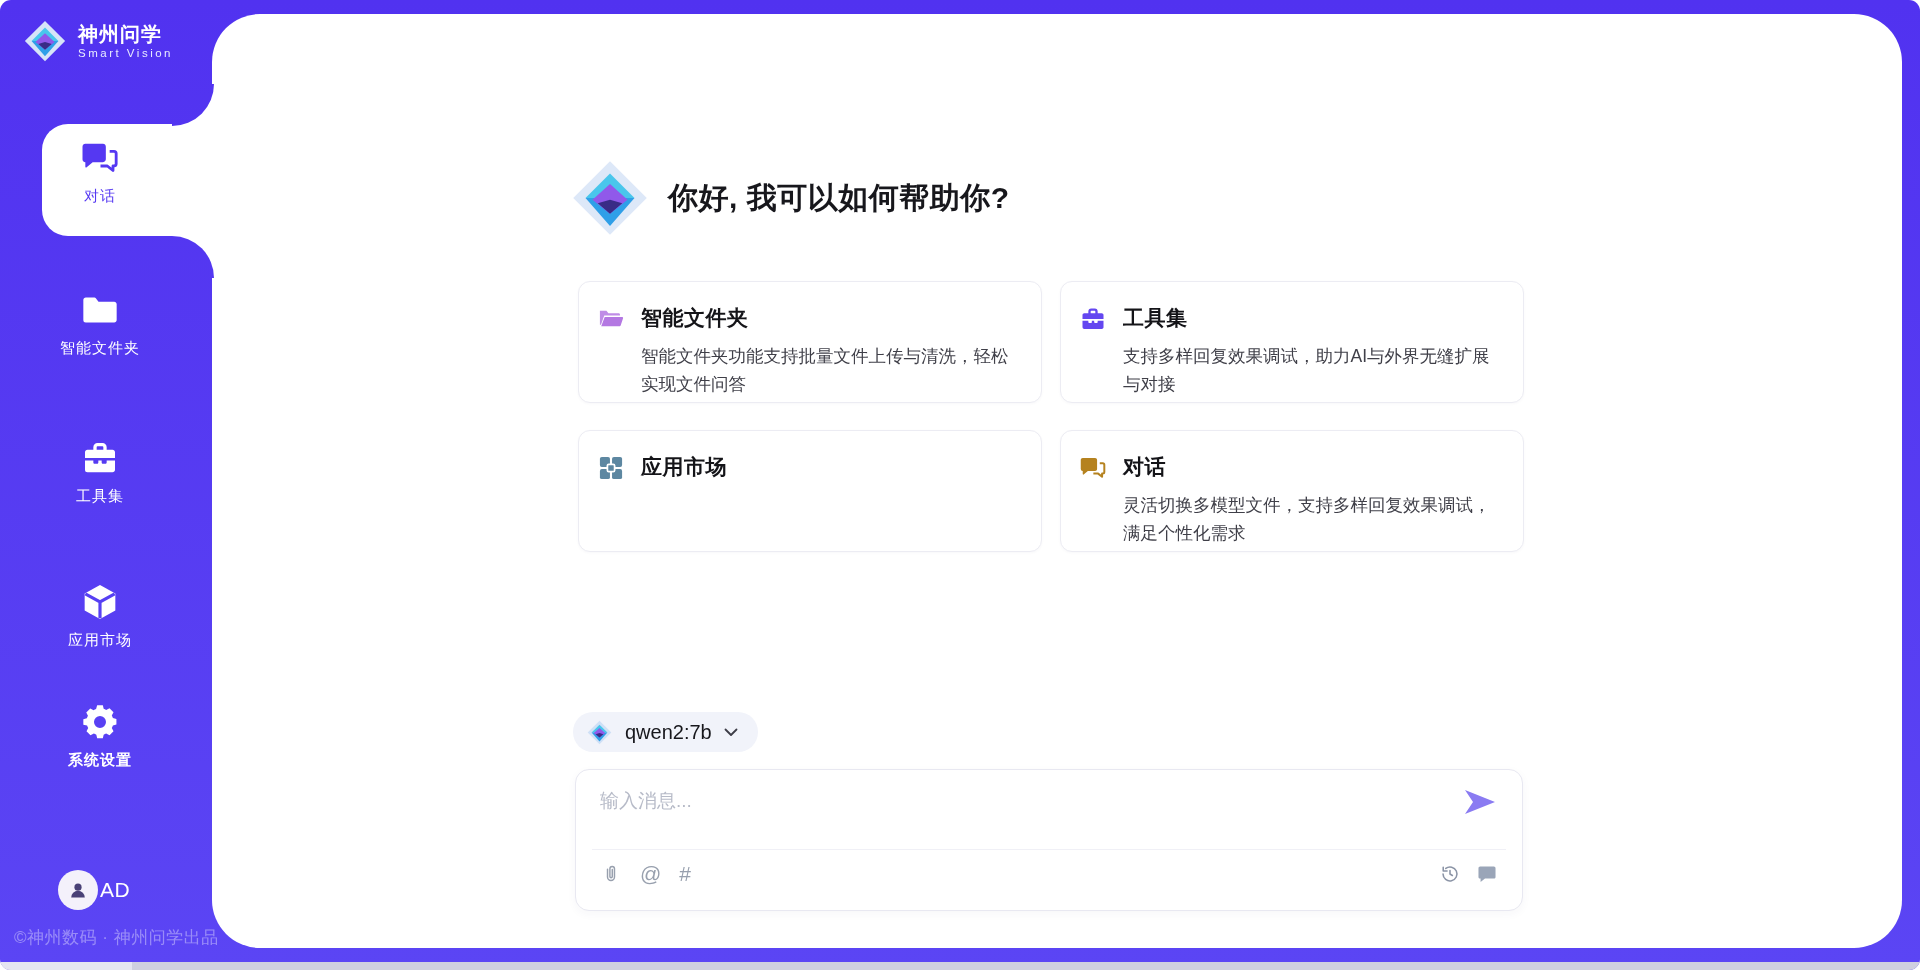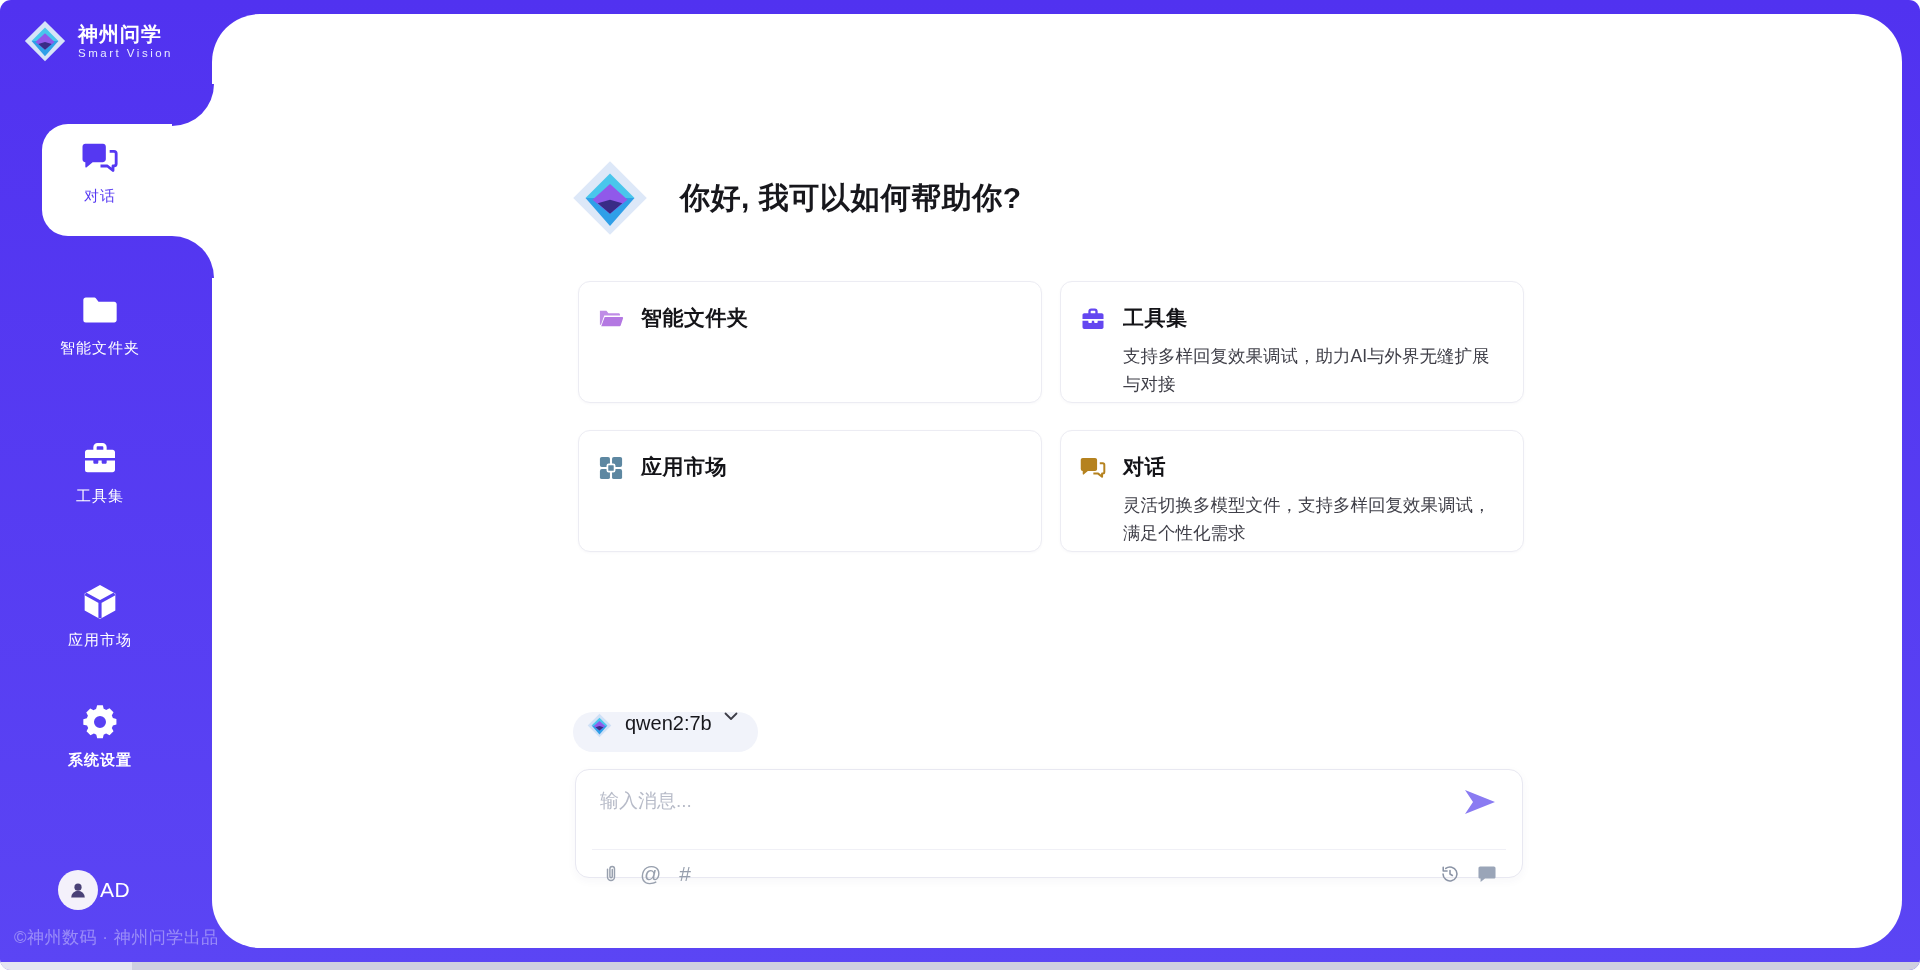--- a/index.html
+++ b/index.html
@@ -33,35 +33,35 @@
   .nav-item.active{color:#5538f2;}
   .nav-1{top:138px;} .nav-2{top:290px;} .nav-3{top:438px;} .nav-4{top:582px;} .nav-5{top:702px;font-weight:bold;}
   .nav-ic{width:40px;height:40px;}
 
   .user-row{position:absolute;left:58px;top:870px;display:flex;align-items:center;gap:2px;}
   .avatar{width:40px;height:40px;border-radius:50%;background:#f4f1fb;display:flex;align-items:center;justify-content:center;}
   .user-initials{color:#fff;font-size:21px;letter-spacing:.5px;}
   .copyright{position:absolute;left:14px;top:926px;color:rgba(255,255,255,.38);font-size:17px;letter-spacing:.5px;white-space:nowrap;}
 
   
-  .greeting{position:absolute;left:568px;top:156px;display:flex;align-items:center;gap:28px;}
+  .greeting{position:absolute;left:568px;top:156px;display:flex;align-items:center;gap:16px;}
   .greeting-text{font-size:30px;font-weight:700;color:#17171c;letter-spacing:.5px;}
 
   .cards{position:absolute;left:578px;top:281px;width:946px;display:grid;grid-template-columns:1fr 1fr;column-gap:18px;row-gap:27px;}
   .card{height:122px;background:#fff;border:1px solid #ececf3;border-radius:12px;box-sizing:border-box;
         padding:22px 22px 0 18px;display:flex;gap:16px;box-shadow:0 1px 3px rgba(30,30,80,.03);cursor:pointer;}
   .card-ic{width:28px;height:28px;flex:none;margin-top:1px;}
   .card-title{font-size:21px;font-weight:700;color:#141418;margin-bottom:10px;letter-spacing:.5px;}
   .card-desc{font-size:17.5px;color:#3f3f48;line-height:28px;}
 
   .model-pill{position:absolute;left:573px;top:712px;height:40px;border-radius:20px;background:#f1f3fa;
-        display:inline-flex;align-items:flex-start;gap:12px;padding:0 20px 0 13px;cursor:pointer;}
+        display:inline-flex;align-items:center;gap:12px;padding:0 20px 0 13px;cursor:pointer;}
   .model-label{font-size:20px;color:#17171c;}
 
-  .composer{position:absolute;left:575px;top:769px;width:948px;height:109px;background:#fff;border:1px solid #e8e8f1;
+  .composer{position:absolute;left:575px;top:769px;width:948px;height:142px;background:#fff;border:1px solid #e8e8f1;
         border-radius:14px;box-sizing:border-box;box-shadow:0 3px 10px rgba(40,40,90,.04);}
   .composer-input{position:absolute;left:24px;top:20px;width:840px;font-size:19px;color:#b7bbc8;border:none;outline:none;
         background:transparent;font-family:inherit;padding:0;}
   .composer-input::placeholder{color:#b7bbc8;opacity:1;}
   .send-btn{position:absolute;right:24px;top:17px;width:36px;height:30px;cursor:pointer;}
   .composer-divider{position:absolute;left:16px;right:16px;top:79px;height:1px;background:#f0f0f6;}
   .composer-tools{position:absolute;left:24px;top:93px;display:flex;align-items:center;gap:18px;color:#98a0ae;}
   .composer-tools .txt-ic{font-size:21px;line-height:22px;}
   .composer-right{position:absolute;right:24px;top:93px;display:flex;align-items:center;gap:15px;}
   .tool-ic{width:22px;height:22px;cursor:pointer;}
@@ -160,20 +160,21 @@
 
   <div class="cards">
 
     <div class="card">
       <svg class="card-ic" viewBox="0 0 24 24" fill="#b478e2">
         <path opacity=".85" d="M2.5 5h5.6l1.7 2h8.7c.66 0 1.2.54 1.2 1.2V9H6.2L3.4 17h-.9z"></path>
         <path d="M6.6 10.2h14.9c.62 0 1.05.6.85 1.2l-2 6c-.18.54-.68.9-1.23.9H3.6z"></path>
       </svg>
       <div class="card-body">
         <div class="card-title">智能文件夹</div>
+        <div class="card-desc">智能文件夹功能支持批量文件上传与清洗，轻松实现文件问答</div>
       </div>
     </div>
 
     <div class="card">
       <svg class="card-ic" viewBox="0 0 24 24" fill="#6447f0">
         <path d="M8 7V5.5A2.5 2.5 0 0 1 10.5 3h3A2.5 2.5 0 0 1 16 5.5V7h3.5c.83 0 1.5.67 1.5 1.5V12H3V8.5C3 7.67 3.67 7 4.5 7H8zm2 0h4V5.5a.5.5 0 0 0-.5-.5h-3a.5.5 0 0 0-.5.5V7z"></path>
         <path d="M3 13.5h5v1.25c0 .41.34.75.75.75h1.5c.41 0 .75-.34.75-.75V13.5h2v1.25c0 .41.34.75.75.75h1.5c.41 0 .75-.34.75-.75V13.5h5V19c0 .83-.67 1.5-1.5 1.5h-15A1.5 1.5 0 0 1 3 19z"></path>
       </svg>
       <div class="card-body">
         <div class="card-title">工具集</div>

